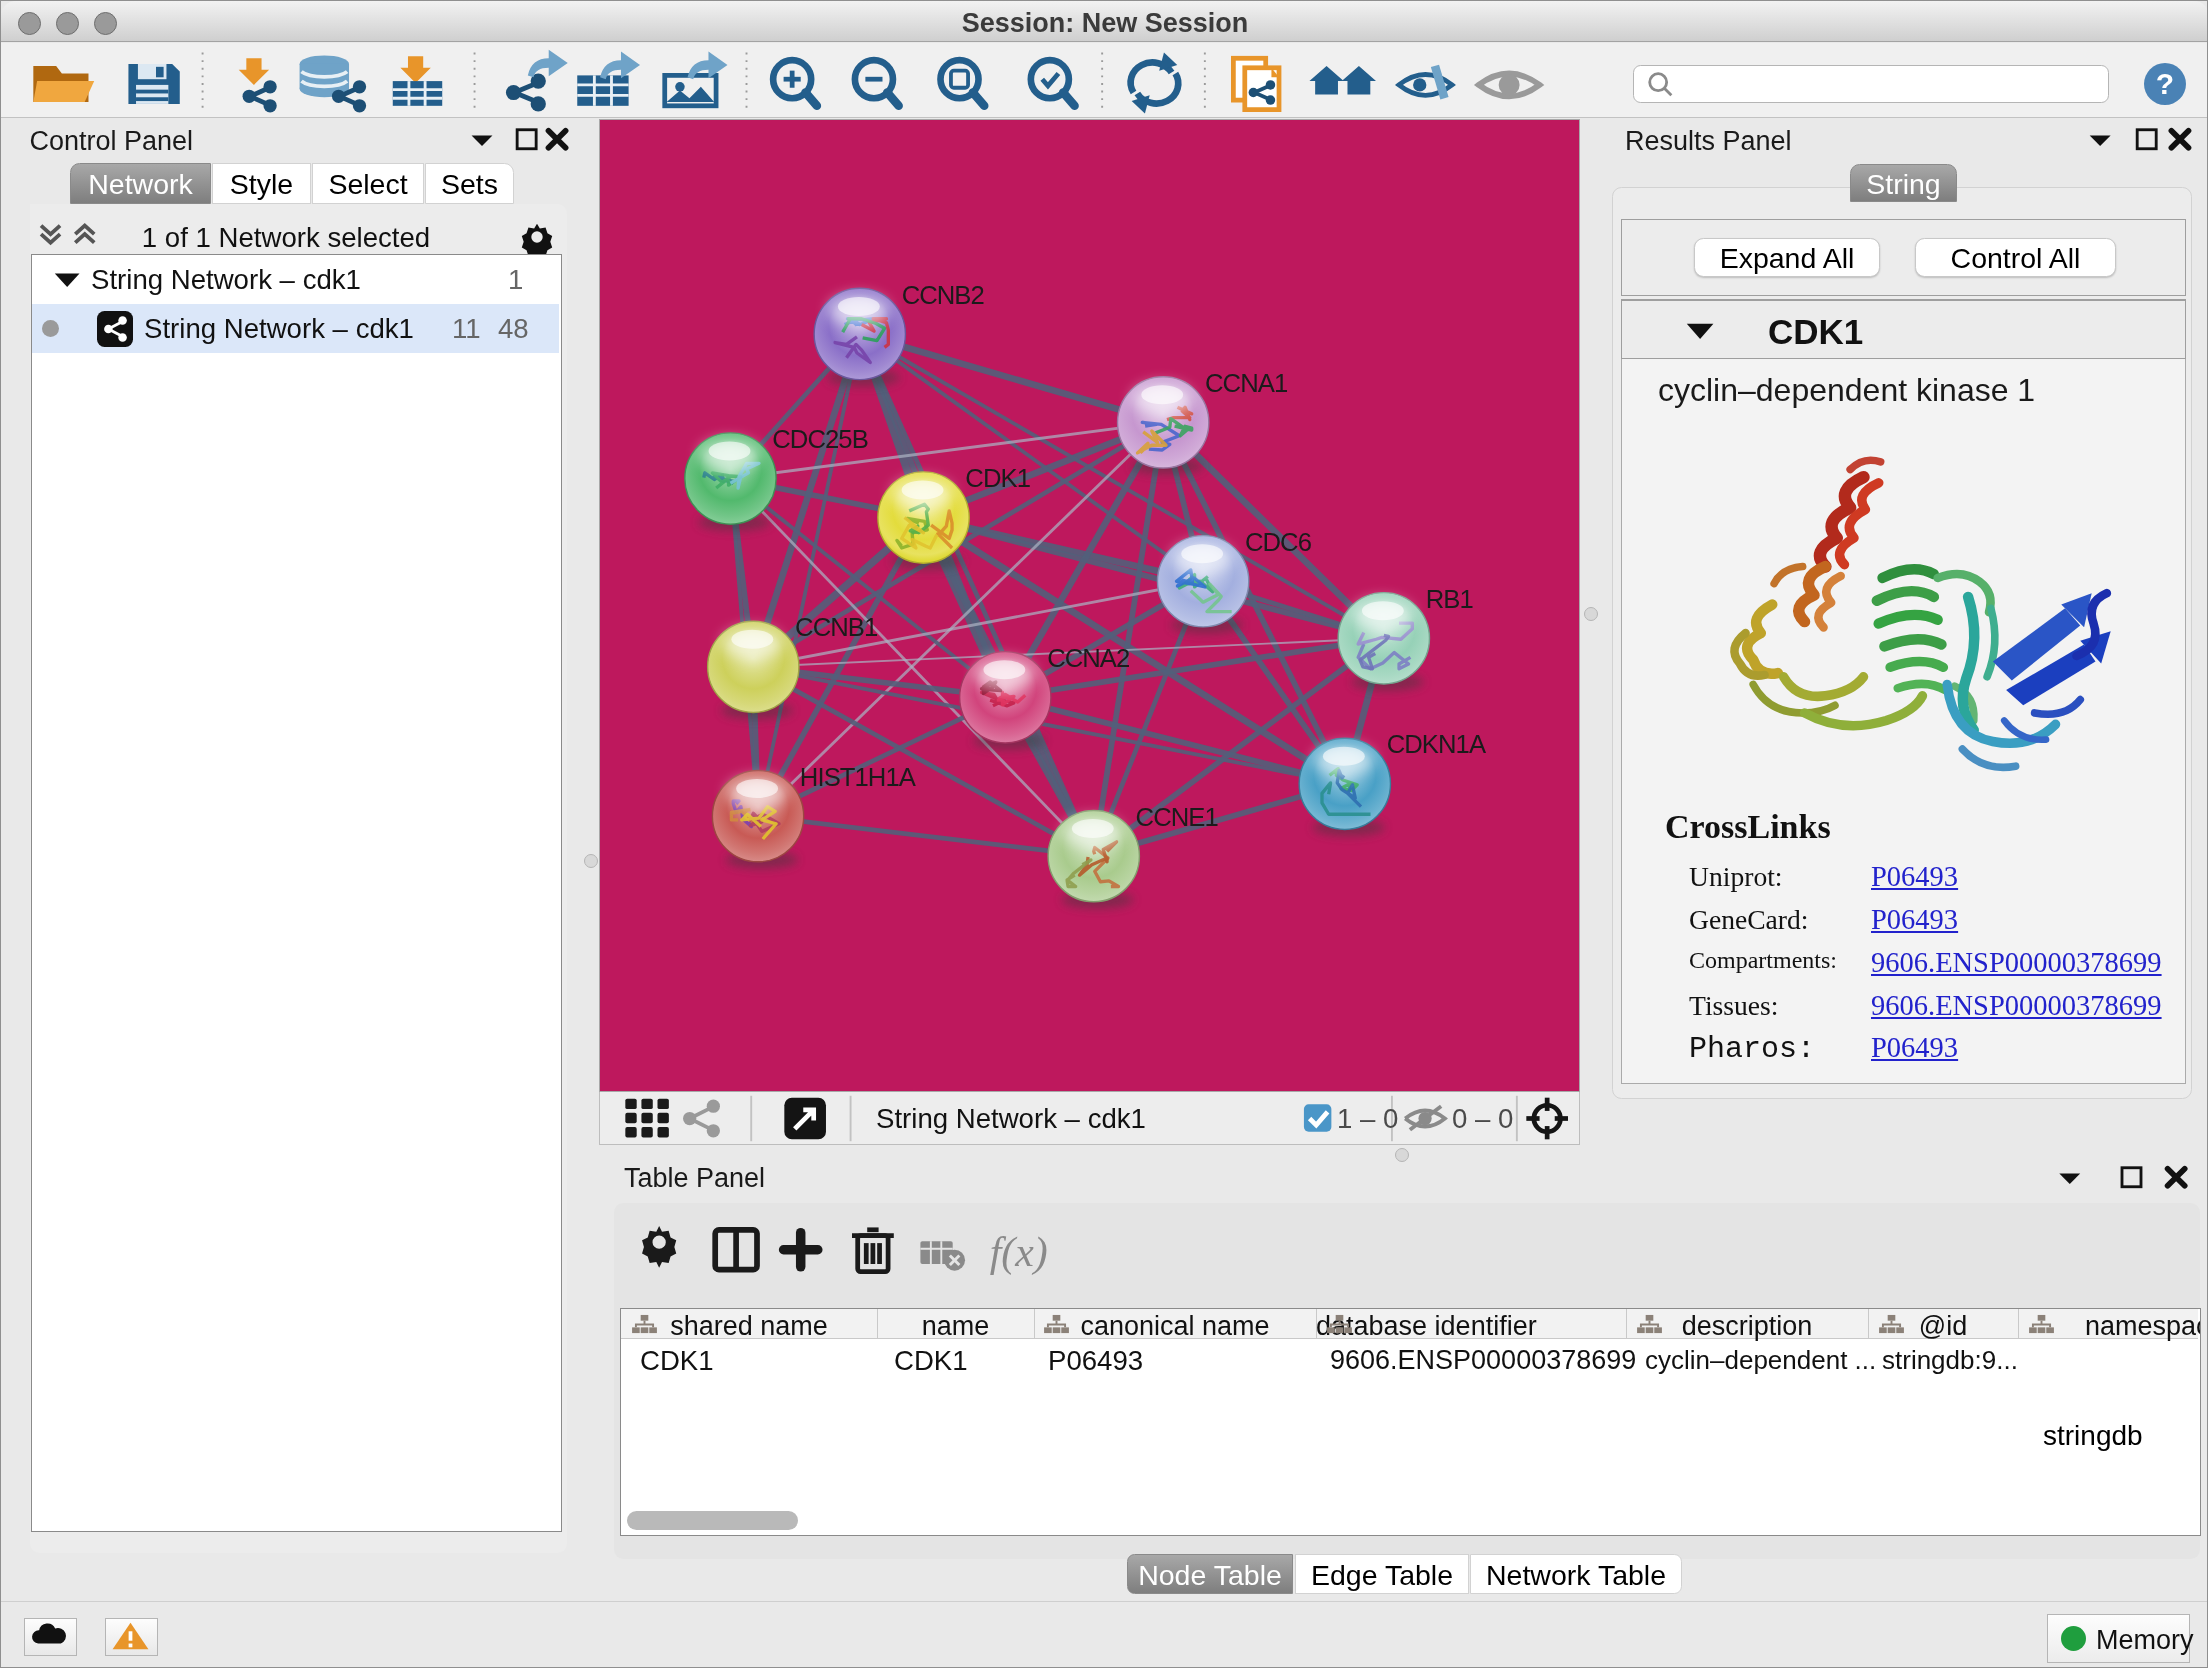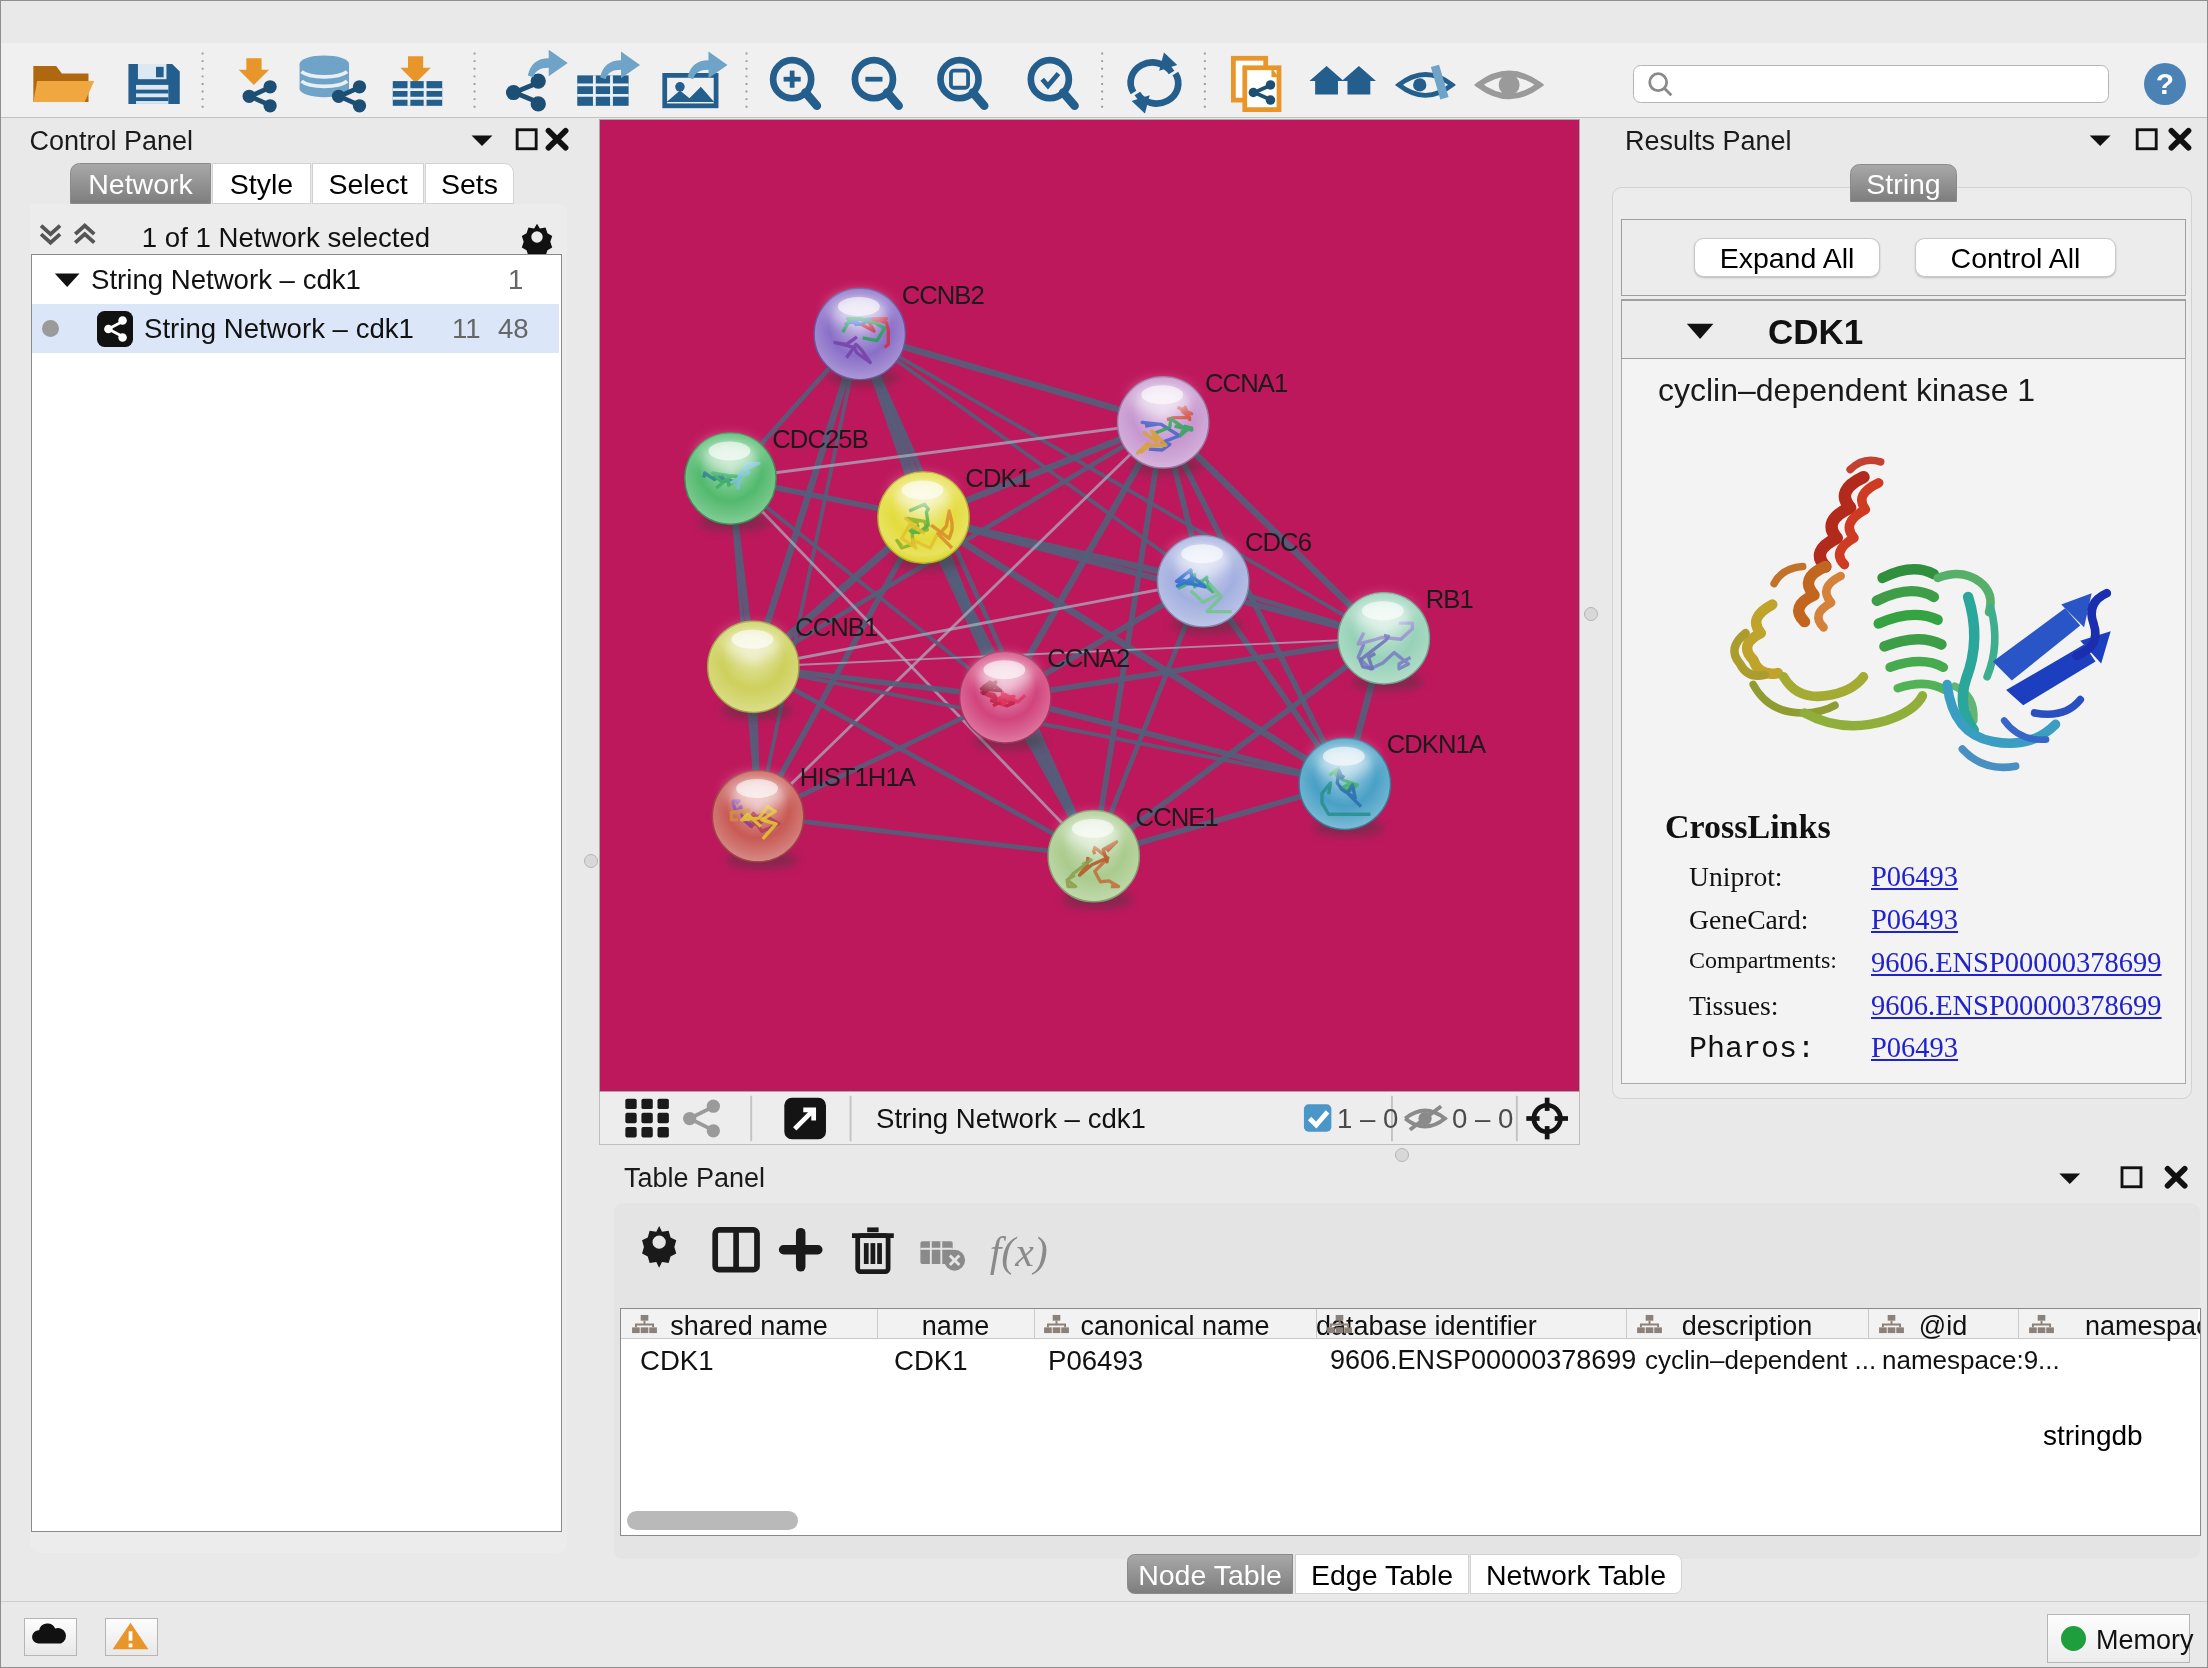--- a/index.html
+++ b/index.html
@@ -3,20 +3,26 @@
 *{margin:0;padding:0;box-sizing:border-box}
 body{font-family:"Liberation Sans",sans-serif;background:#ffffff}
 #win{position:relative;width:2208px;height:1668px;background:#e9e9e9;overflow:hidden;border:1px solid #8f8f8f}
 .abs{position:absolute}
 .ptitle{font-size:27px;color:#1a1a1a}
 .graybtn{background:linear-gradient(#a8a8a8,#7e7e7e);color:#fff;border:1px solid #8a8a8a}
 .whitebtn{background:#fff;color:#000;border:1px solid #d2d2d2}
 </style></head><body>
 <div id="win">
 
+<div class="abs" style="left:0;top:0;width:2208px;height:41px;background:linear-gradient(#f2f2f2,#cfcfcf);border-bottom:1px solid #a3a3a3;border-radius:15px 15px 0 0">
+<div class="abs" style="left:17px;top:10.5px;width:23px;height:23px;border-radius:50%;background:#9a9a9a;border:1.9px solid #6e6e6e"></div>
+<div class="abs" style="left:55px;top:10.5px;width:23px;height:23px;border-radius:50%;background:#9a9a9a;border:1.9px solid #6e6e6e"></div>
+<div class="abs" style="left:93px;top:10.5px;width:23px;height:23px;border-radius:50%;background:#9a9a9a;border:1.9px solid #6e6e6e"></div>
+<div class="abs" style="left:0;top:6.7px;width:2208px;text-align:center;font-size:27px;font-weight:bold;color:#3b3b3b">Session: New Session</div>
+</div>
 <div class="abs" style="left:0;top:42px;width:2208px;height:75px;background:#f0f0f0;border-bottom:1.9px solid #c2c2c2">
 <svg width="2208" height="80" viewBox="0 0 2322 84" style="position:absolute;left:0;top:0">
 <path d="M 34 24 L 58 24 L 64 32 L 92 32 L 92 62 L 34 62 Z" fill="#b06810"></path>
 <path d="M 38 40 L 98 40 L 88 62 L 34 62 Z" fill="#f0a73f"></path>
 <path d="M 134 22 L 180 22 L 188 30 L 188 64 L 134 64 Z" fill="#235e8c"></path>
 <rect x="144" y="22" width="30" height="16" fill="#dce8f2"></rect>
         <rect x="163" y="25" width="8" height="11" fill="#235e8c"></rect>
 <rect x="142" y="44" width="34" height="20" fill="#dce8f2"></rect>
         <rect x="142" y="49" width="34" height="4" fill="#235e8c"></rect>
         <rect x="142" y="57" width="34" height="4" fill="#235e8c"></rect>
@@ -643,21 +649,21 @@
       </g>
       <g stroke="#8b8178" stroke-width="2" fill="none">
         <path d="M 14 7 L 14 11 M 5 14 L 5 11 L 23 11 L 23 14"></path>
       </g>
     </svg>
 <div class="abs" style="left:639px;top:1344px;font-size:27.6px;color:#111">CDK1</div>
 <div class="abs" style="left:893px;top:1344px;font-size:27.6px;color:#111">CDK1</div>
 <div class="abs" style="left:1047px;top:1344px;font-size:27.6px;color:#111">P06493</div>
 <div class="abs" style="left:1329px;top:1344px;font-size:27px;color:#111">9606.ENSP00000378699</div>
 <div class="abs" style="left:1644px;top:1344px;font-size:26px;color:#111">cyclin–dependent ...</div>
-<div class="abs" style="left:1881px;top:1344px;font-size:26px;color:#111">namespace:9...</div>
+<div class="abs" style="left:1881px;top:1344px;font-size:26px;color:#111">stringdb:9...</div>
 <div class="abs" style="left:2042px;top:1419px;font-size:28px;color:#000000">stringdb</div>
 <div class="abs" style="left:626px;top:1510px;width:171px;height:19px;border-radius:9.5px;background:#b9b9b9"></div>
 <div class="abs graybtn" style="left:1126px;top:1553px;width:166px;height:40px;border-radius:7.6px 0 0 7.6px;font-size:28.5px;text-align:center;line-height:40px">Node Table</div>
 <div class="abs whitebtn" style="left:1294px;top:1553px;width:174px;height:40px;font-size:28.5px;text-align:center;line-height:40px">Edge Table</div>
 <div class="abs whitebtn" style="left:1469px;top:1553px;width:212px;height:40px;border-radius:0 7.6px 7.6px 0;font-size:28.5px;text-align:center;line-height:40px">Network Table</div>
 <div class="abs" style="left:0;top:1600px;width:2208px;height:68px;background:#e9e9e9;border-top:1.9px solid #cfcfcf"></div>
 <div class="abs" style="left:23px;top:1617px;width:53px;height:38px;background:linear-gradient(#fdfdfd,#e8e8e8);border:1.9px solid #b5b5b5"><svg width="49" height="34" viewBox="0 0 52 36">
         <path d="M 14 26 a 7 7 0 0 1 1 -14 a 9 9 0 0 1 17 -2 a 7 7 0 0 1 6 16 Z" fill="#111"></path>
       </svg></div>
 <div class="abs" style="left:104px;top:1617px;width:53px;height:38px;background:linear-gradient(#fdfdfd,#e8e8e8);border:1.9px solid #b5b5b5"><svg width="49" height="34" viewBox="0 0 52 36">

